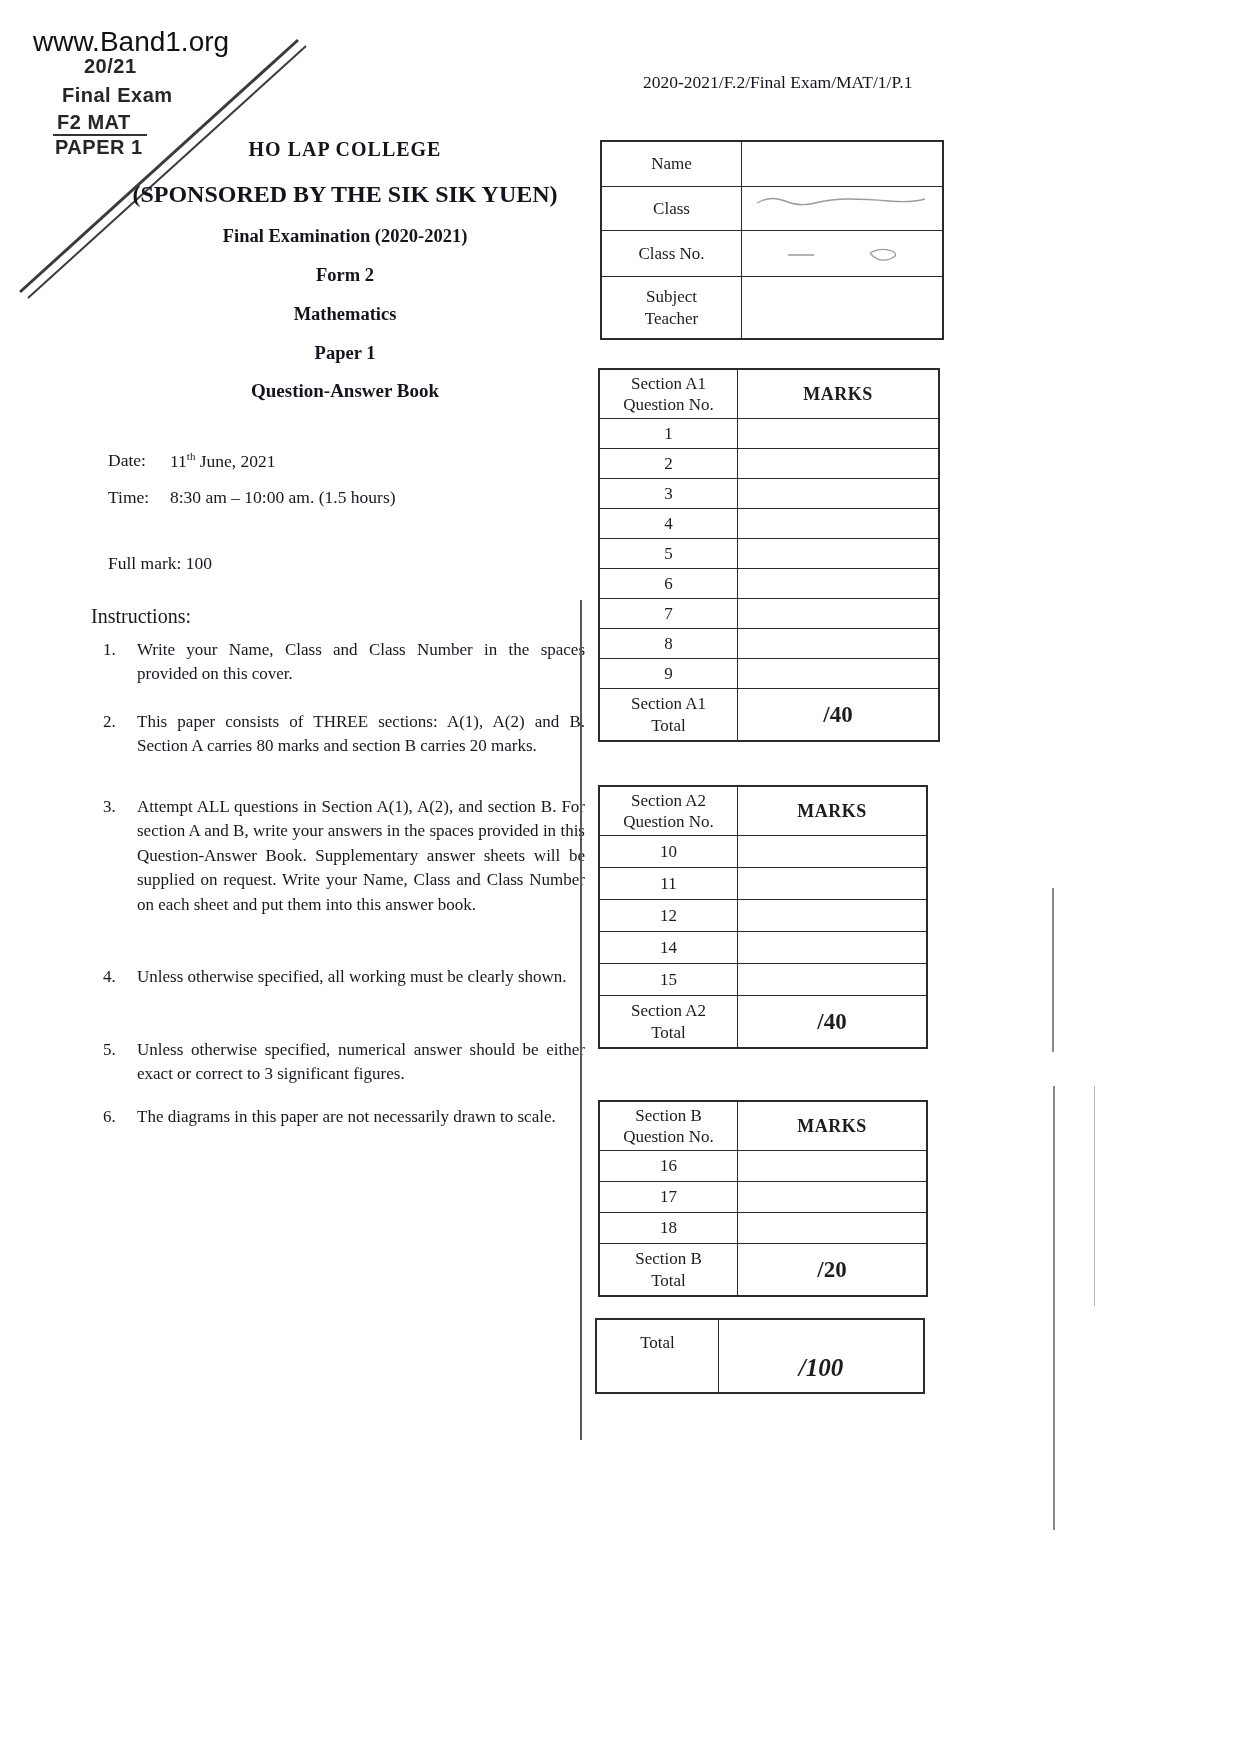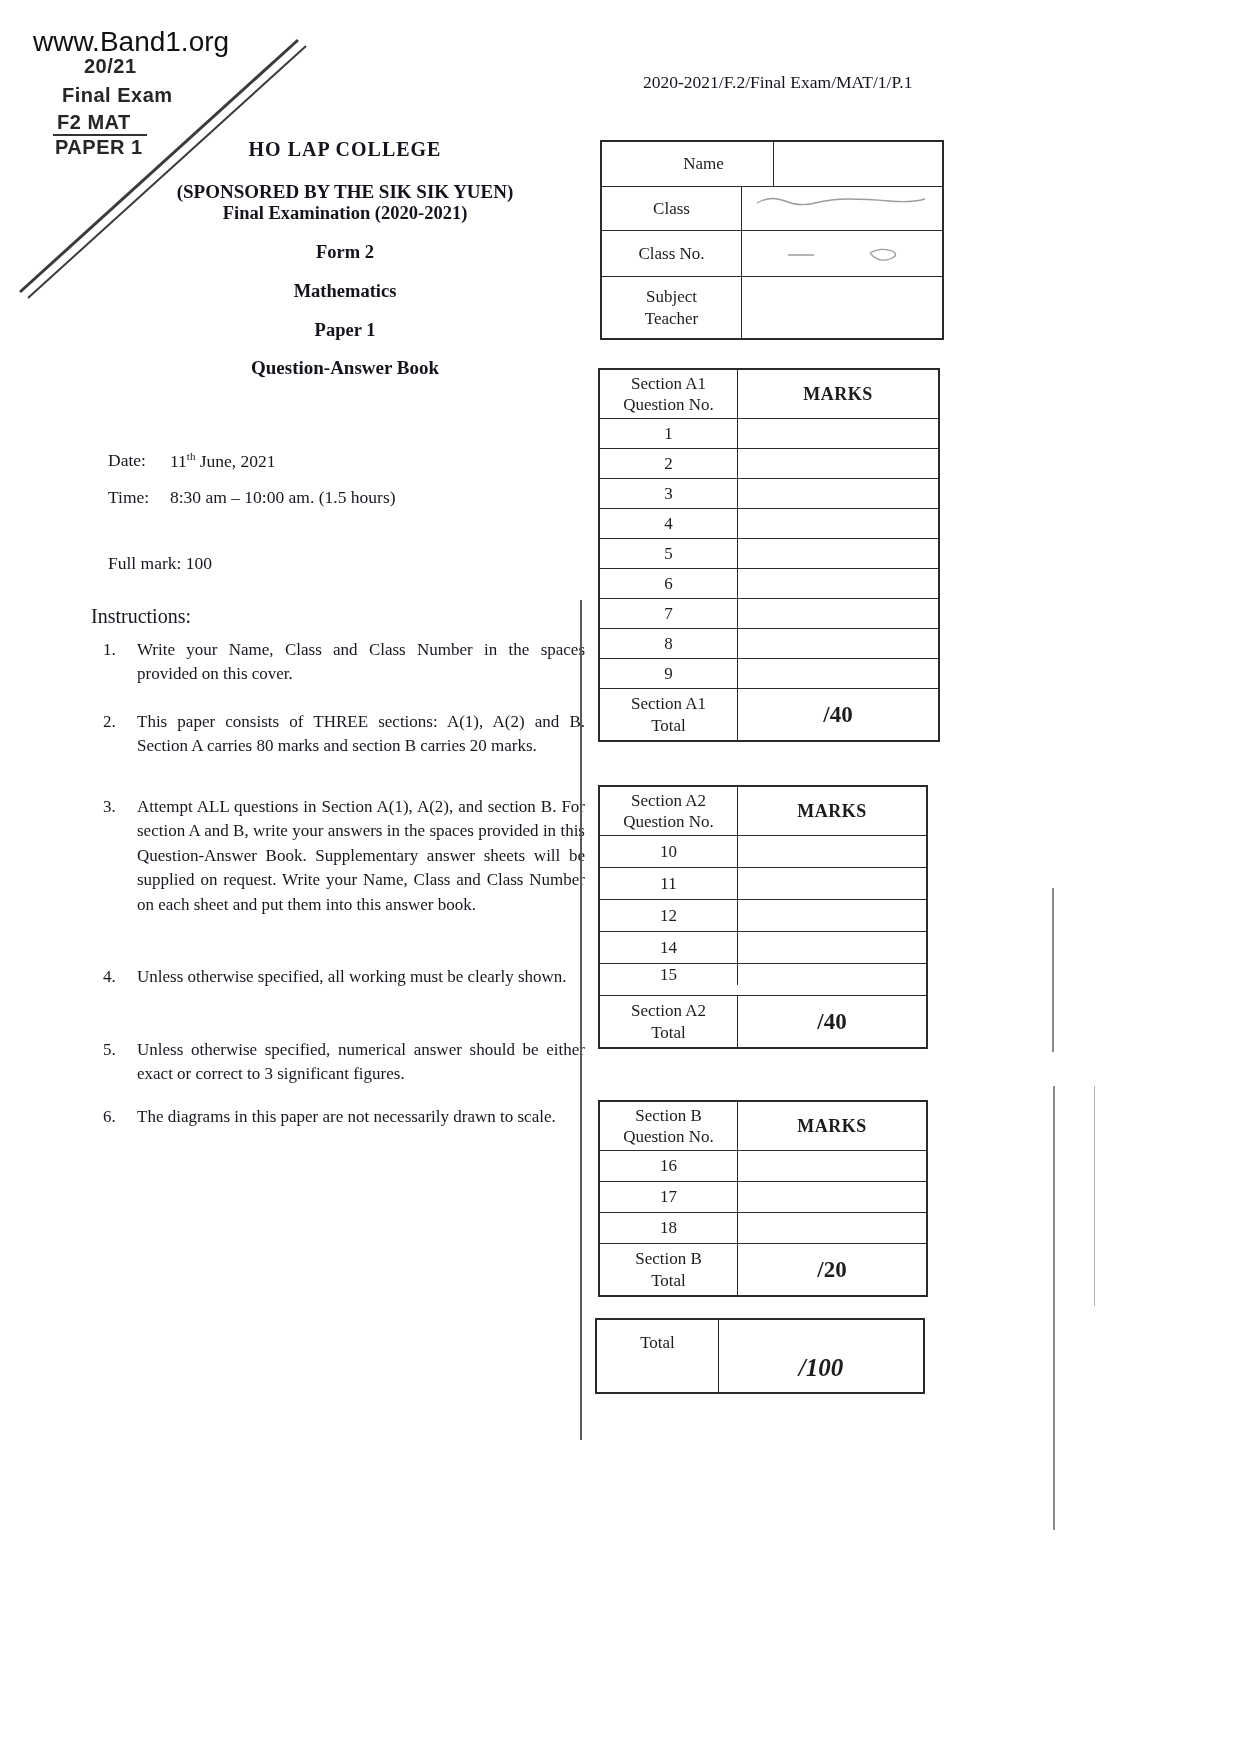--- a/index.html
+++ b/index.html
@@ -29,21 +29,21 @@
     font-size: 20px;
     letter-spacing: .5px;
   }
 
   .pageref { font-size: 17.5px; color: #15151f; }
 
   
   .titleblock { left: 120px; top: 138px; width: 450px; text-align: center; }
   .titleblock div { font-weight: bold; color: #14141c; }
   .t-college { font-size: 20px; letter-spacing: 1px; margin-bottom: 20px; }
-  .t-sponsor { font-size: 19px; }
+  .t-sponsor { font-size: 24px; margin-bottom: 18px; }
   .t-exam    { font-size: 18.5px; margin-bottom: 18px; }
   .t-form    { font-size: 18.5px; margin-bottom: 18px; }
   .t-subject { font-size: 18.5px; margin-bottom: 18px; }
   .t-paper   { font-size: 18.5px; margin-bottom: 16px; }
   .t-book    { font-size: 19px; }
 
   
   .detail-line { display: flex; font-size: 17.5px; color: #17171f; }
   .detail-label { width: 62px; }
   sup { font-size: 11px; }
@@ -139,21 +139,21 @@
   <div class="abs instr-item" style="left:103px; top:1038px;">
     <span class="instr-num">5.</span>
     <span class="instr-text">Unless otherwise specified, numerical answer should be either exact or correct to 3 significant figures.</span>
   </div>
   <div class="abs instr-item" style="left:103px; top:1105px;">
     <span class="instr-num">6.</span>
     <span class="instr-text">The diagrams in this paper are not necessarily drawn to scale.</span>
   </div>
 
   <div class="tbl" style="left:600px; top:140px; width:344px;">
-    <div class="trow" style="height:44px;padding-left:32px;">
+    <div class="trow" style="height:44px;">
       <div class="lcell" style="width:140px;">Name</div>
       <div class="vcell"></div>
     </div>
     <div class="trow" style="height:44px;">
       <div class="lcell" style="width:140px;">Class</div>
       <div class="vcell">
         <svg width="180" height="40" style="position:absolute; left:10px; top:2px;">
           <path class="scribble" d="M5 14 q14 -8 28 -2 t30 2 t34 -4 t40 2 t36 -2" stroke-width="1.4"></path>
         </svg>
       </div>
@@ -237,21 +237,21 @@
         <div class="vcell"></div>
       </div>
     <div class="trow" style="height:32px;">
         <div class="lcell" style="width:138px;">12</div>
         <div class="vcell"></div>
       </div>
     <div class="trow" style="height:32px;">
         <div class="lcell" style="width:138px;">14</div>
         <div class="vcell"></div>
       </div>
-    <div class="trow" style="height:32px;flex-direction:column;">
+    <div class="trow" style="height:32px;">
         <div class="lcell" style="width:138px;">15</div>
         <div class="vcell"></div>
       </div>
     <div class="trow" style="height:52px;">
       <div class="lcell" style="width:138px;">Section A2
 Total</div>
       <div class="total-val">/40</div>
     </div>
   </div>
 

